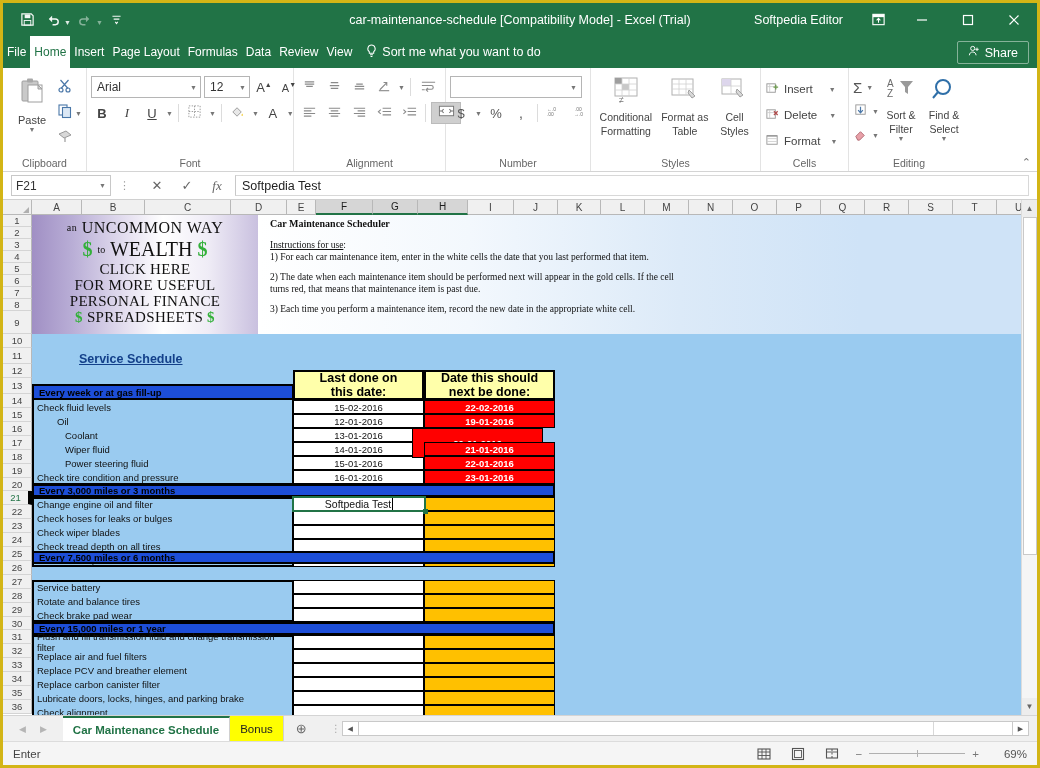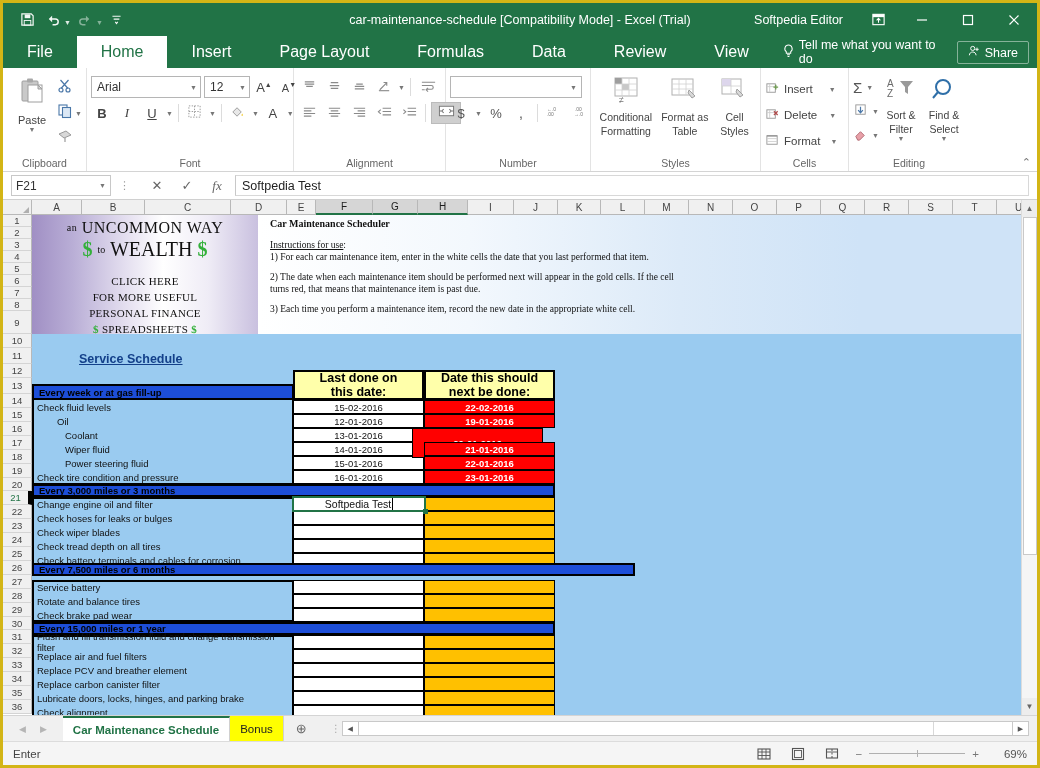--- a/index.html
+++ b/index.html
@@ -44,21 +44,21 @@
     width: 46px; height: 33px; display: flex; align-items: center;
     justify-content: center; color: #ffffff;
   }
 
   
   .tabstrip {
     height: 32px; background: #217346; display: flex; align-items: flex-end;
     flex: 0 0 32px; position: relative;
   }
   .rtab {
-    font-size: 16px; color: #ffffff; padding: 0 24px; height: 32px;
+    font-size: 12px; color: #ffffff; padding: 0 4px; height: 32px;
     display: flex; align-items: center; white-space: nowrap;
   }
   .rtab.active {
     background: #ffffff; color: #217346; font-weight: normal;
   }
   .tellme { display: flex; align-items: center; gap: 5px; color: #fff; font-size: 12.5px;
             padding: 0 10px; height: 32px; }
   .share-btn {
     margin-left: auto; margin-right: 8px; margin-bottom: 4px;
     display: flex; align-items: center; gap: 5px;
@@ -183,21 +183,21 @@
     position: absolute; left: 0; top: 0; width: 226px; height: 119px;
     background: linear-gradient(90deg,#a08fc4 0%, #b9aed6 18%, #e5e0f0 42%, #ffffff 58%, #efecf6 78%, #c9c0df 100%);
     display: flex; flex-direction: column; align-items: center; justify-content: flex-start;
     font-family: "Liberation Serif", serif; color: #111; padding-top: 4px;
   }
   .bl1 { font-size: 16px; letter-spacing: .5px; white-space: nowrap; }
   .bl1 .sml { font-size: 10px; vertical-align: 2px; }
   .bl2 { font-size: 20px; margin-top: 1px; white-space: nowrap; }
   .bl2 .dol { color: #33b03a; font-weight: bold; font-family:"Liberation Serif",serif; }
   .bl2 .sml { font-size: 10px; vertical-align: 3px; }
-  .bl3 { font-size: 11px; margin-top: 12px; line-height: 16px; text-align: center;
+  .bl3 { font-size: 15px; line-height: 16px; text-align: center;
          letter-spacing: .3px; }
   .bl3 .dol { color: #33b03a; font-weight: bold; }
 
   .instr {
     position: absolute; left: 228px; top: 0; width: 600px; height: 119px;
     background: linear-gradient(90deg,#ffffff 0%, #f3f8fd 35%, #dceaf8 70%, #cfe3f7 100%);
     font-size: 9.5px; color: #111; padding: 3px 0 0 10px; line-height: 12px; font-family: Liberation Serif, serif;
   }
   .instr .t { font-weight: bold; font-size: 10px; margin-bottom: 9px; }
   .instr .u { text-decoration: underline; }
@@ -371,21 +371,21 @@
     <div class="rtab">Data</div>
     <div class="rtab">Review</div>
     <div class="rtab">View</div>
     <div class="tellme">
       <span>
         <svg width="11" height="14" viewBox="0 0 12 15">
             <path d="M6 1a4 4 0 0 0-2.4 7.2V10h4.8V8.2A4 4 0 0 0 6 1z" fill="none" stroke="#fff" stroke-width="1.1"></path>
             <path d="M4.4 11.6h3.2M5 13.4h2" stroke="#fff" stroke-width="1.1"></path>
           </svg>
       </span>
-      <span>Tell me what you want to do</span>
+      <span>Sort me what you want to do</span>
     </div>
     <div class="share-btn">
       <span>
         <svg width="12" height="12" viewBox="0 0 14 14">
             <circle cx="5.5" cy="4" r="2.4" fill="none" stroke="#fff" stroke-width="1.1"></circle>
             <path d="M1.6 12c0-2.4 1.8-3.8 3.9-3.8S9.4 9.6 9.4 12" fill="none" stroke="#fff" stroke-width="1.1"></path>
             <path d="M10.5 3v4M8.5 5h4" stroke="#fff" stroke-width="1.1"></path>
           </svg>
       </span>
       <span>Share</span>
@@ -923,21 +923,21 @@
           <div class="datecell" style="left:261px; top:310px; width:131px; height:14px"></div>
           <div class="datecell" style="left:261px; top:324px; width:131px; height:14px"></div>
           <div class="datecell" style="left:261px; top:338px; width:131px; height:14px"></div>
 
           <div class="nextcell gold" style="left:392px; top:282px; width:131px; height:14px"></div>
           <div class="nextcell gold" style="left:392px; top:296px; width:131px; height:14px"></div>
           <div class="nextcell gold" style="left:392px; top:310px; width:131px; height:14px"></div>
           <div class="nextcell gold" style="left:392px; top:324px; width:131px; height:14px"></div>
           <div class="nextcell gold" style="left:392px; top:338px; width:131px; height:14px"></div>
 
-          <div class="sechdr" style="left:0px; top:348px; width:603px; height:13px">Every 7,500 miles or 6 months</div>
+          <div class="sechdr" style="left:0px; top:336px; width:523px; height:13px">Every 7,500 miles or 6 months</div>
 
           <div class="boxleft" style="left:0px; top:365px; width:262px; height:42px"></div>
           <div class="itemcell" style="left:0px; top:365px; width:260px; height:14px">Service battery</div>
           <div class="itemcell" style="left:0px; top:379px; width:260px; height:14px">Rotate and balance tires</div>
           <div class="itemcell" style="left:0px; top:393px; width:260px; height:14px">Check brake pad wear</div>
 
           <div class="datecell" style="left:261px; top:365px; width:131px; height:14px"></div>
           <div class="datecell" style="left:261px; top:379px; width:131px; height:14px"></div>
           <div class="datecell" style="left:261px; top:393px; width:131px; height:14px"></div>
 

